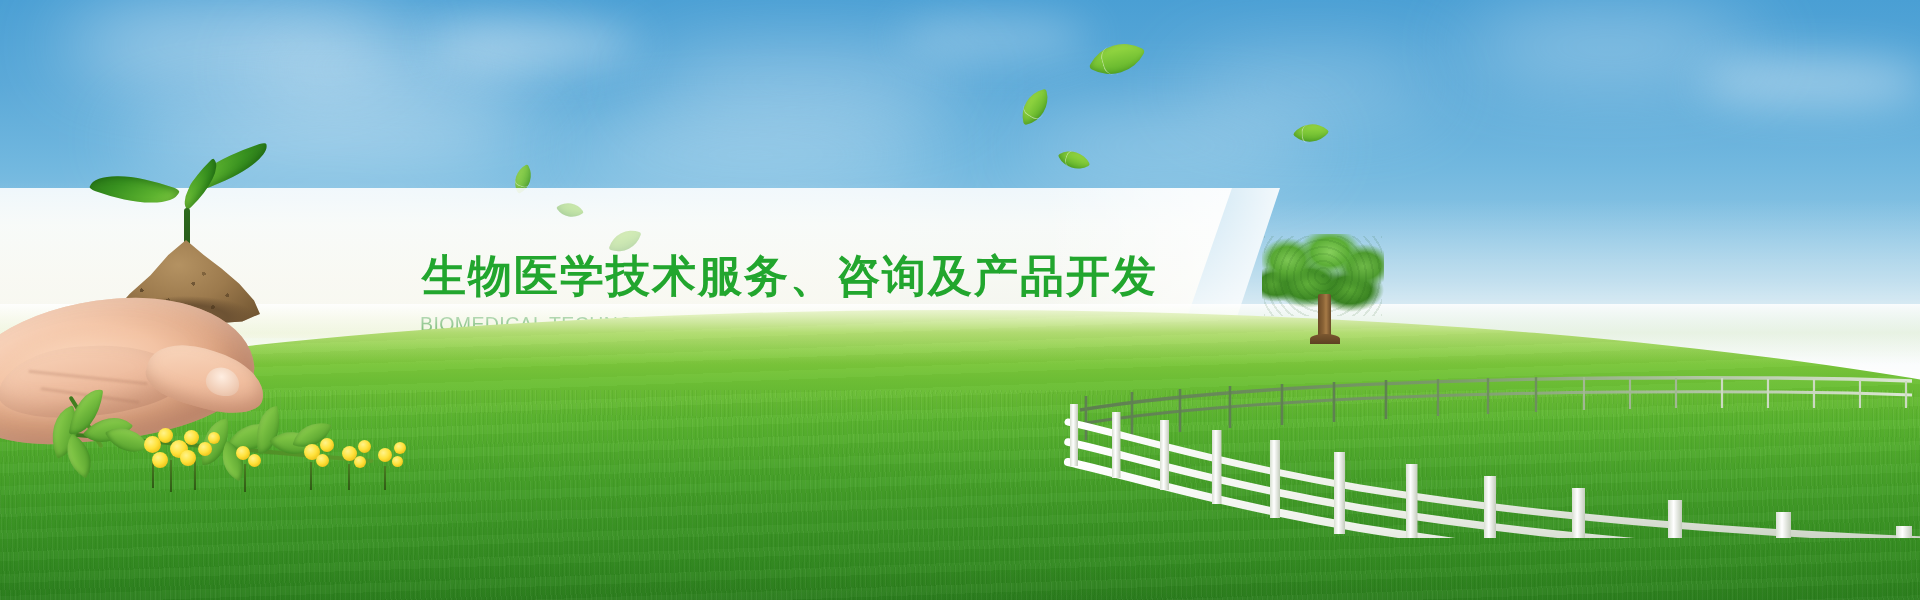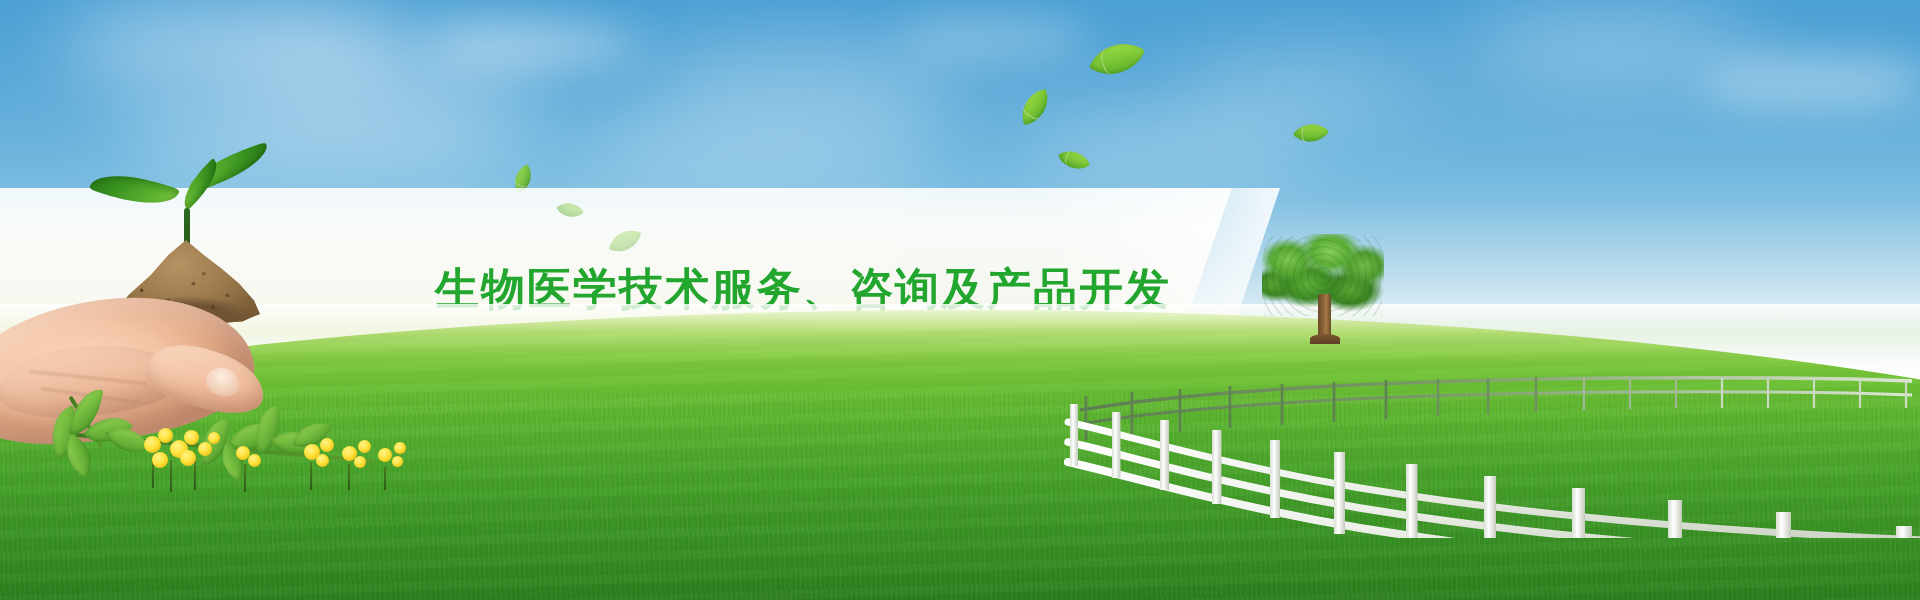--- a/index.html
+++ b/index.html
@@ -62,21 +62,21 @@
   .band-fadeedge{
     position:absolute;left:1040px;top:188px;width:240px;height:150px;
     background:linear-gradient(90deg,rgba(255,255,255,0) 0%,rgba(255,255,255,.55) 60%,rgba(255,255,255,.9) 100%);
     -webkit-clip-path:polygon(0 0,240px 0,190px 150px,0 150px);
     clip-path:polygon(0 0,240px 0,190px 150px,0 150px);
   }
 
   
   .title-wrap{position:absolute;left:418px;top:248px;width:760px;}
   .title-cn{
-    margin:17px;
+    margin:4px;
     font-family:"DejaVu Sans","Liberation Sans",sans-serif;
     font-size:44px;font-weight:bold;letter-spacing:2px;
     color:#22a62e;line-height:1.1;white-space:nowrap;
   }
   .title-en{
     margin:13px 0 0 2px;
     font-family:"Liberation Sans","DejaVu Sans",sans-serif;
     font-size:19.5px;font-weight:normal;letter-spacing:.4px;
     color:#3f9d4d;white-space:nowrap;
   }

